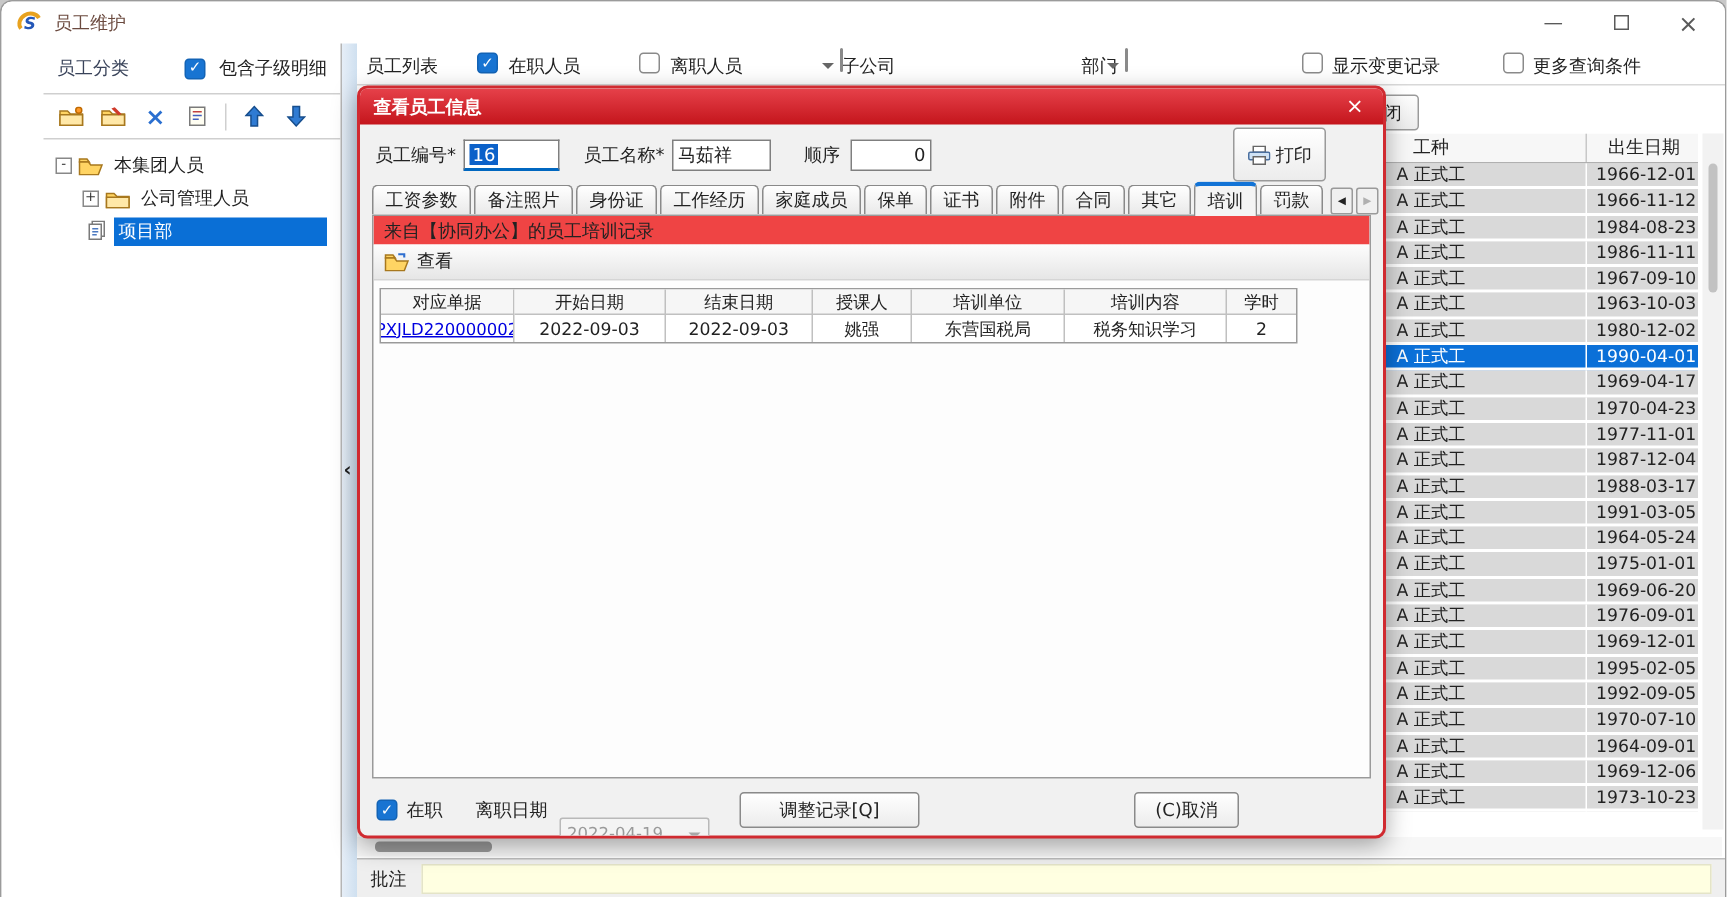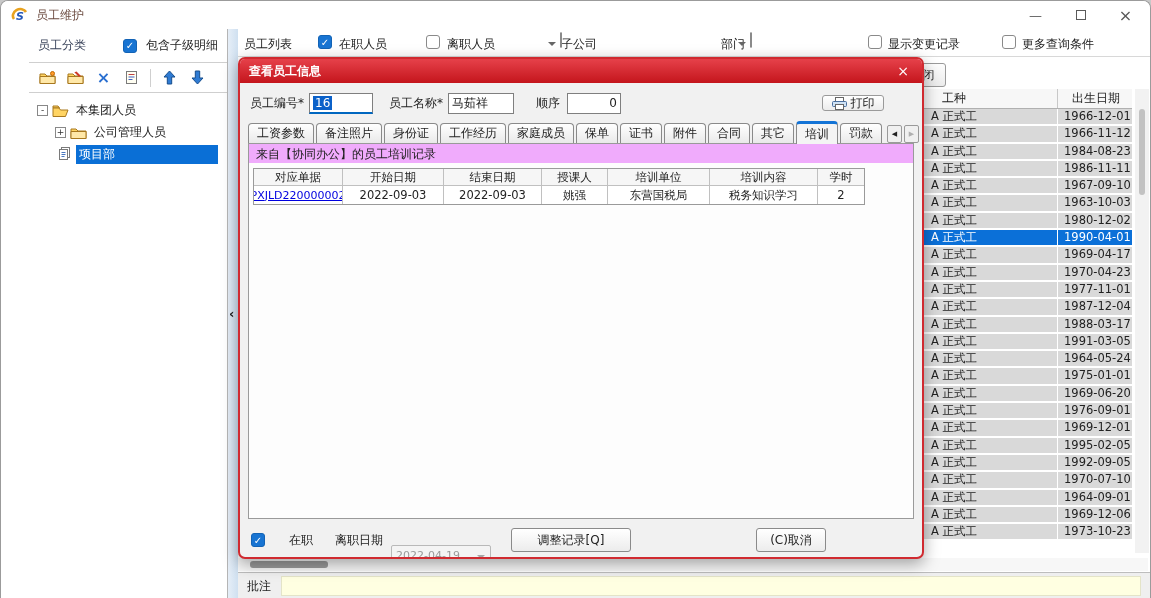--- a/index.html
+++ b/index.html
@@ -73,42 +73,42 @@
   
   .dialog { position:absolute; left:237px; top:56px; width:686px; height:502px; z-index:20;
     background:#f1f1f1; border:2px solid #d02a30; border-radius:7px; overflow:hidden;
     box-shadow:0 5px 16px rgba(0,0,0,.35); }
   .dlg-title { height:24px; background:linear-gradient(#e6414a,#c4151c); color:#fff; display:flex; align-items:center; padding:0 9px; font-weight:bold; }
   .dlg-close { margin-left:auto; font-size:14px; font-weight:normal; padding:0 4px; }
   .dlg-fields { position:absolute; left:0; top:32px; right:0; height:24px; display:flex; align-items:center; padding-left:10px; }
   .tinput { height:21px; background:#fff; border:1px solid #7f7f7f; padding:0 3px; display:flex; align-items:center; overflow:hidden; }
   .tinput.focus { border-bottom:2px solid #0067c0; }
   .sel-text { background:#0b61c9; color:#fff; padding:0 2px; }
-  .print-btn { margin-left:auto; margin-right:38px; width:62px; height:16px; border:1px solid #9a9a9a; border-radius:3px;
+  .print-btn { margin-left:auto; margin-right:38px; width:62px; height:36px; border:1px solid #9a9a9a; border-radius:3px;
     background:linear-gradient(#fff,#ececec); display:flex; align-items:center; justify-content:center; gap:4px; }
   .dlg-tabs { position:absolute; left:8px; top:62px; right:8px; height:22px; display:flex; align-items:flex-end; }
   .tabs-list { display:flex; align-items:flex-end; }
   .tab { height:20px; padding:0 8px; margin-right:2px; border:1px solid #8a8a8a; border-bottom:none; border-radius:4px 4px 0 0;
     background:linear-gradient(#fff,#e9e9e9); display:flex; align-items:center; white-space:nowrap; }
   .tab.active { height:23px; background:#f4f4f4; border-top:3px solid #1273d6; margin-bottom:-1px; z-index:2; }
   .tab-arrows { margin-left:3px; display:flex; gap:2px; align-items:center; }
   .tab-arrow { width:15px; height:18px; border:1px solid #9a9a9a; border-radius:2px; background:#f0f0f0; font-size:7px; display:flex; align-items:center; justify-content:center; color:#222; }
   .tab-arrow.disabled { color:#b0b0b0; }
   .dlg-panel { position:absolute; left:8px; top:84px; right:8px; height:376px; border:1px solid #9a9a9a; background:#fdfdfd; overflow:hidden; }
-  .panel-caption { height:19px; padding:2px 7px; background:#f0abfc; white-space:nowrap; }
+  .panel-caption { height:19px; padding:2px 7px; background:#ef4444; white-space:nowrap; }
   .panel-toolbar { height:24px; background:linear-gradient(#fdfdfd,#e6e6e6); border-bottom:1px solid #d5d5d5; display:flex; align-items:center; gap:5px; padding:0 7px; }
   .train-table { margin:5px 0 0 4px; display:inline-block; border:1px solid #9a9a9a; background:#fff; }
   .tt-row { display:flex; }
   .tt-cell { border-right:1px solid #c0c0c0; border-bottom:1px solid #c0c0c0; height:18px; display:flex; align-items:center; justify-content:center; font-size:11.5px; white-space:nowrap; overflow:hidden; }
   .tt-row.head .tt-cell { background:#f6f6f6; height:17px; }
   .tt-row:last-child .tt-cell { border-bottom:none; }
   .tt-cell:last-child { border-right:none; }
   .doc-link { color:#0000e0; text-decoration:underline; font-size:11px; }
   .dlg-footer { position:absolute; left:0; right:0; top:468px; height:26px; display:flex; align-items:center; padding-left:11px; }
-  .df-label { margin-left:24px; white-space:nowrap; }
+  .df-label { margin-left:6px; white-space:nowrap; }
   .leave-label { margin-left:22px; }
   .leave-combo { margin-left:8px; width:100px;margin-top:32px; }
   .dlg-btn { height:24px; border:1px solid #8a8a8a; border-radius:3px; background:linear-gradient(#fff,#ececec);
     display:flex; align-items:center; justify-content:center; white-space:nowrap; }
   .adjust-btn { margin-left:20px; width:120px; }
   .cancel-btn { margin-left:auto; margin-right:96px; width:70px; }
 </style>
 </head>
 <body>
 
@@ -402,20 +402,30 @@
           <div class="tab">罚款</div>
         </div>
       <div class="tab-arrows">
         <span class="tab-arrow">◀</span>
         <span class="tab-arrow disabled">▶</span>
       </div>
     </div>
 
     <div class="dlg-panel">
       <div class="panel-caption">来自【协同办公】的员工培训记录</div>
+      <div class="panel-toolbar">
+        <span style="display:inline-flex;">
+          <svg width="17" height="13" viewBox="0 0 17 13">
+            <path d="M1 4 v-2 h5 l1.5 2z" fill="#ffd463" stroke="#a8781e"></path>
+            <path d="M1 4 h6 l1.5 2 H16 l-2.5 6.5 H1 z" fill="#ffd463" stroke="#a8781e"></path>
+            <path d="M9.5 1.5 h4 v2.2" fill="none" stroke="#2f6fd0" stroke-width="1.4"></path>
+          </svg>
+        </span>
+        <span>查看</span>
+      </div>
       <div class="train-table">
         <div class="tt-row head">
             <span class="tt-cell" style="width: 89px;">对应单据</span>
             <span class="tt-cell" style="width: 101px;">开始日期</span>
             <span class="tt-cell" style="width: 98px;">结束日期</span>
             <span class="tt-cell" style="width: 66px;">授课人</span>
             <span class="tt-cell" style="width: 102px;">培训单位</span>
             <span class="tt-cell" style="width: 108px;">培训内容</span>
             <span class="tt-cell" style="width: 46px;">学时</span>
           </div>

